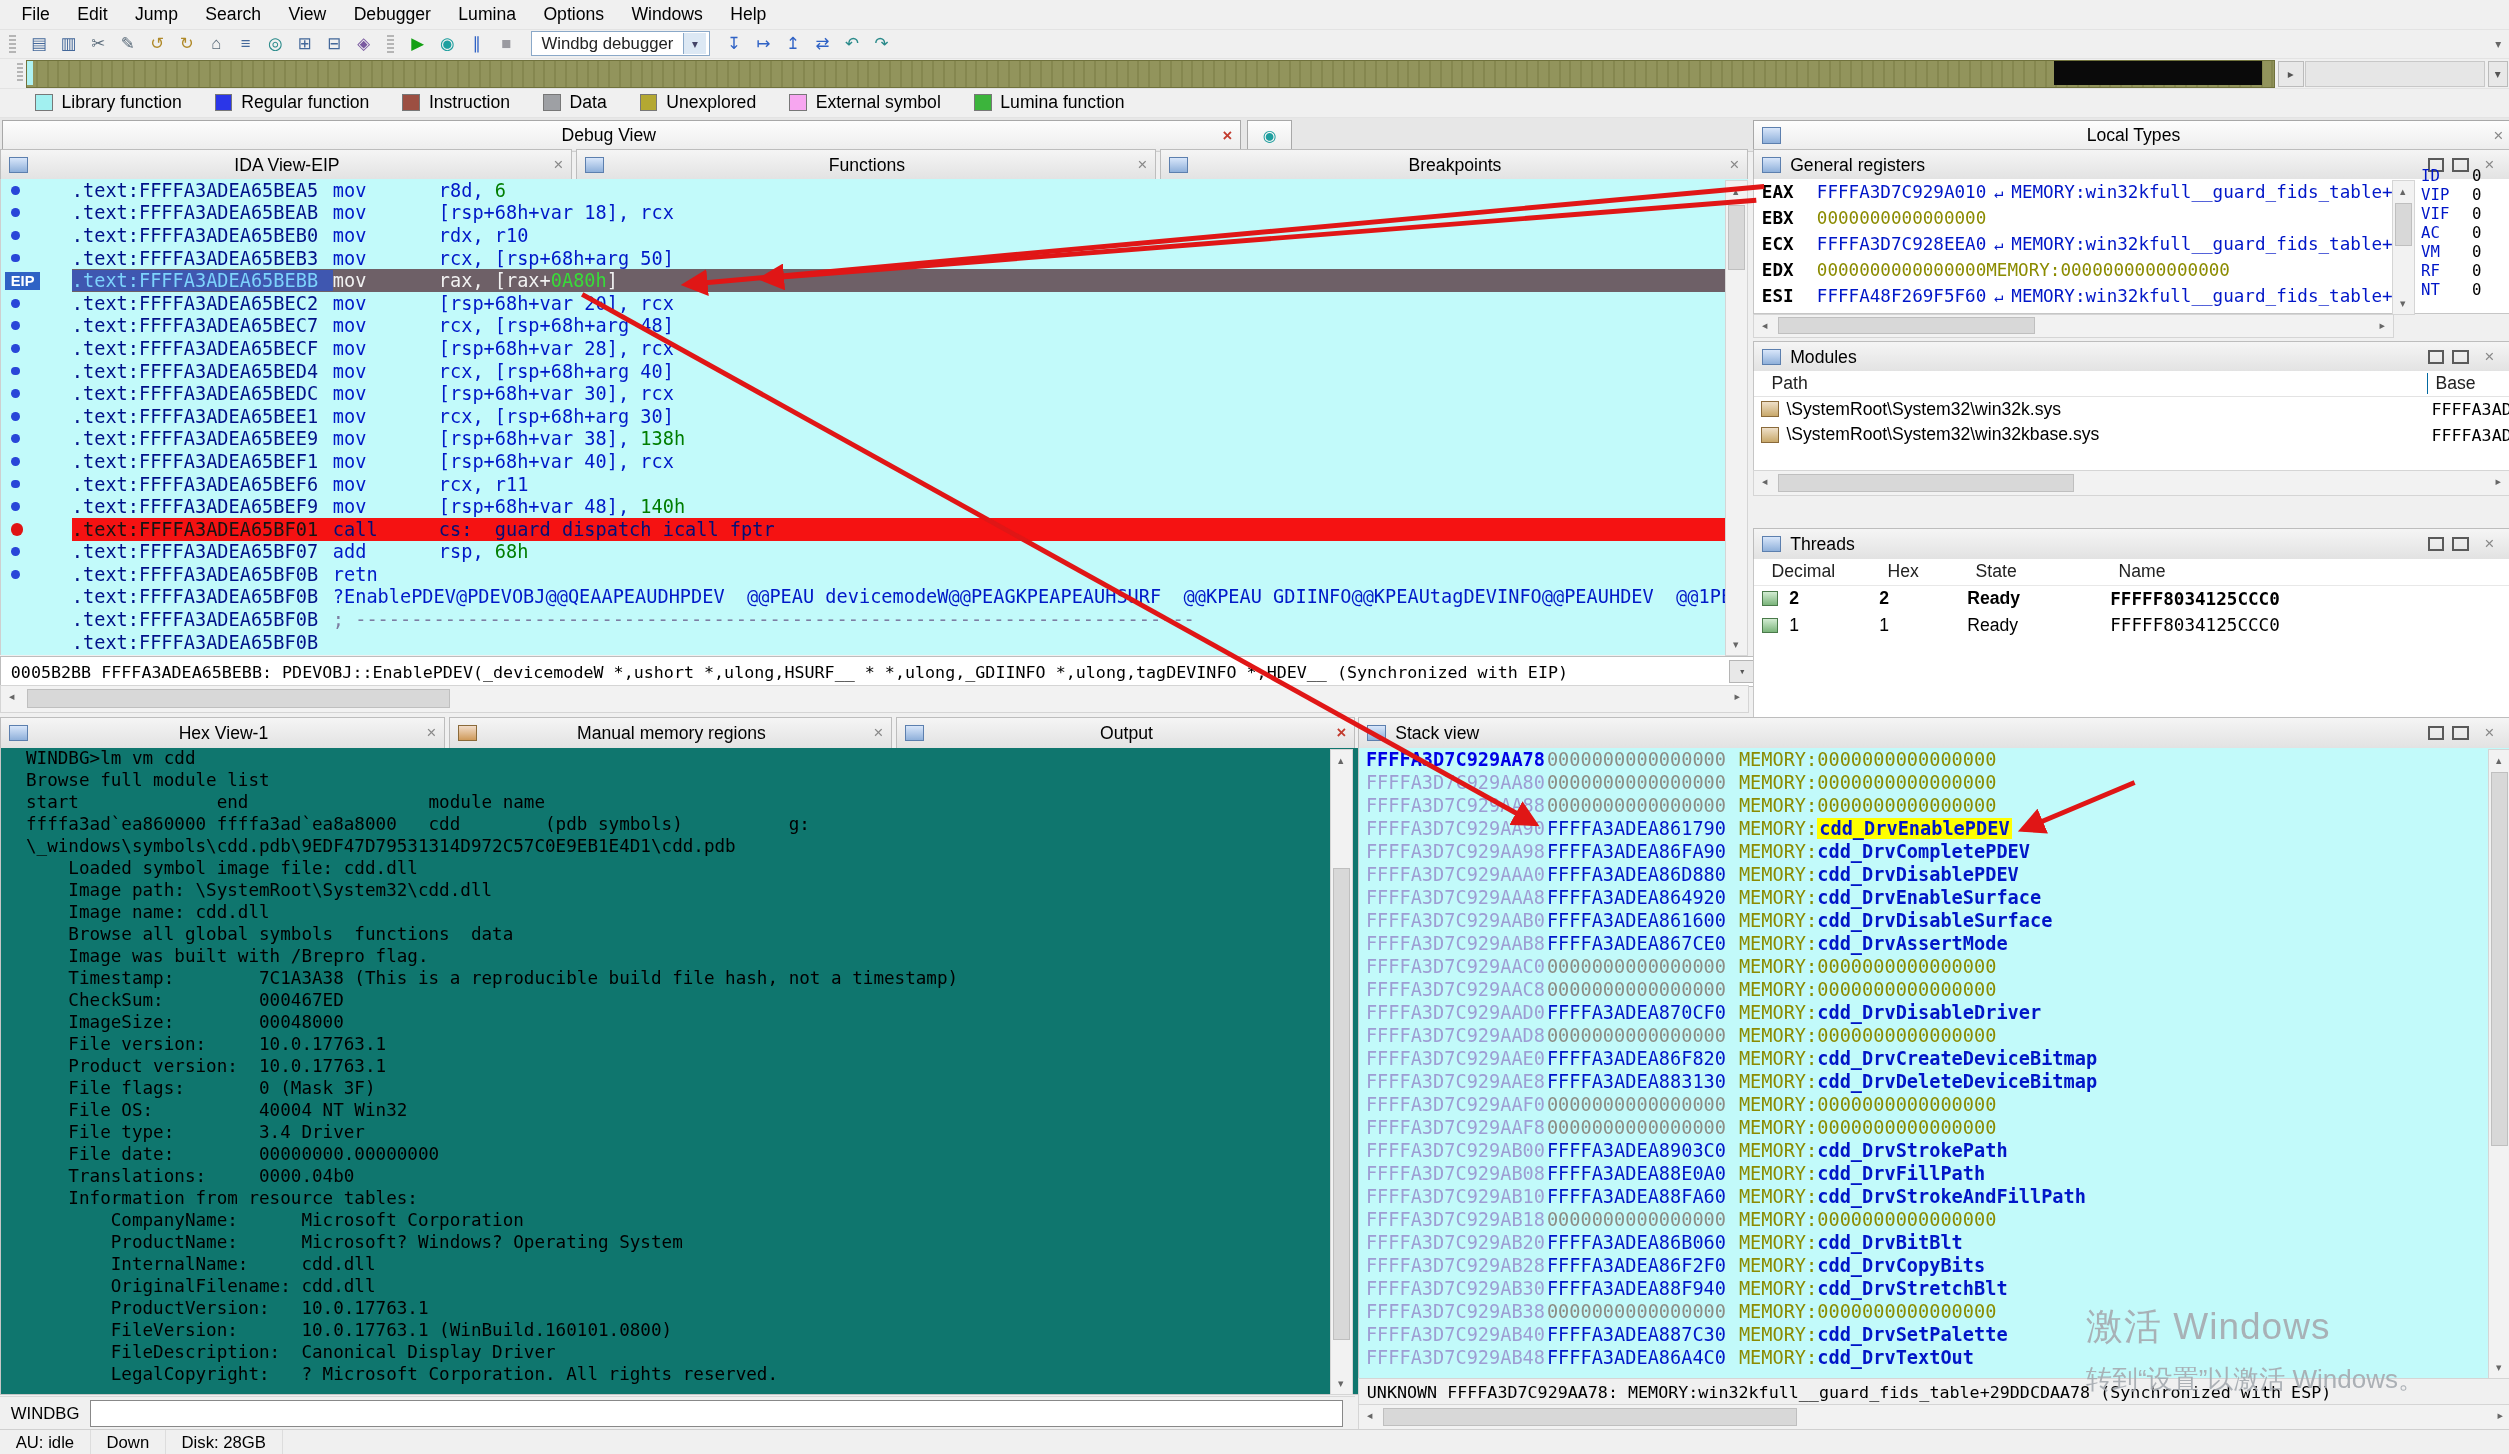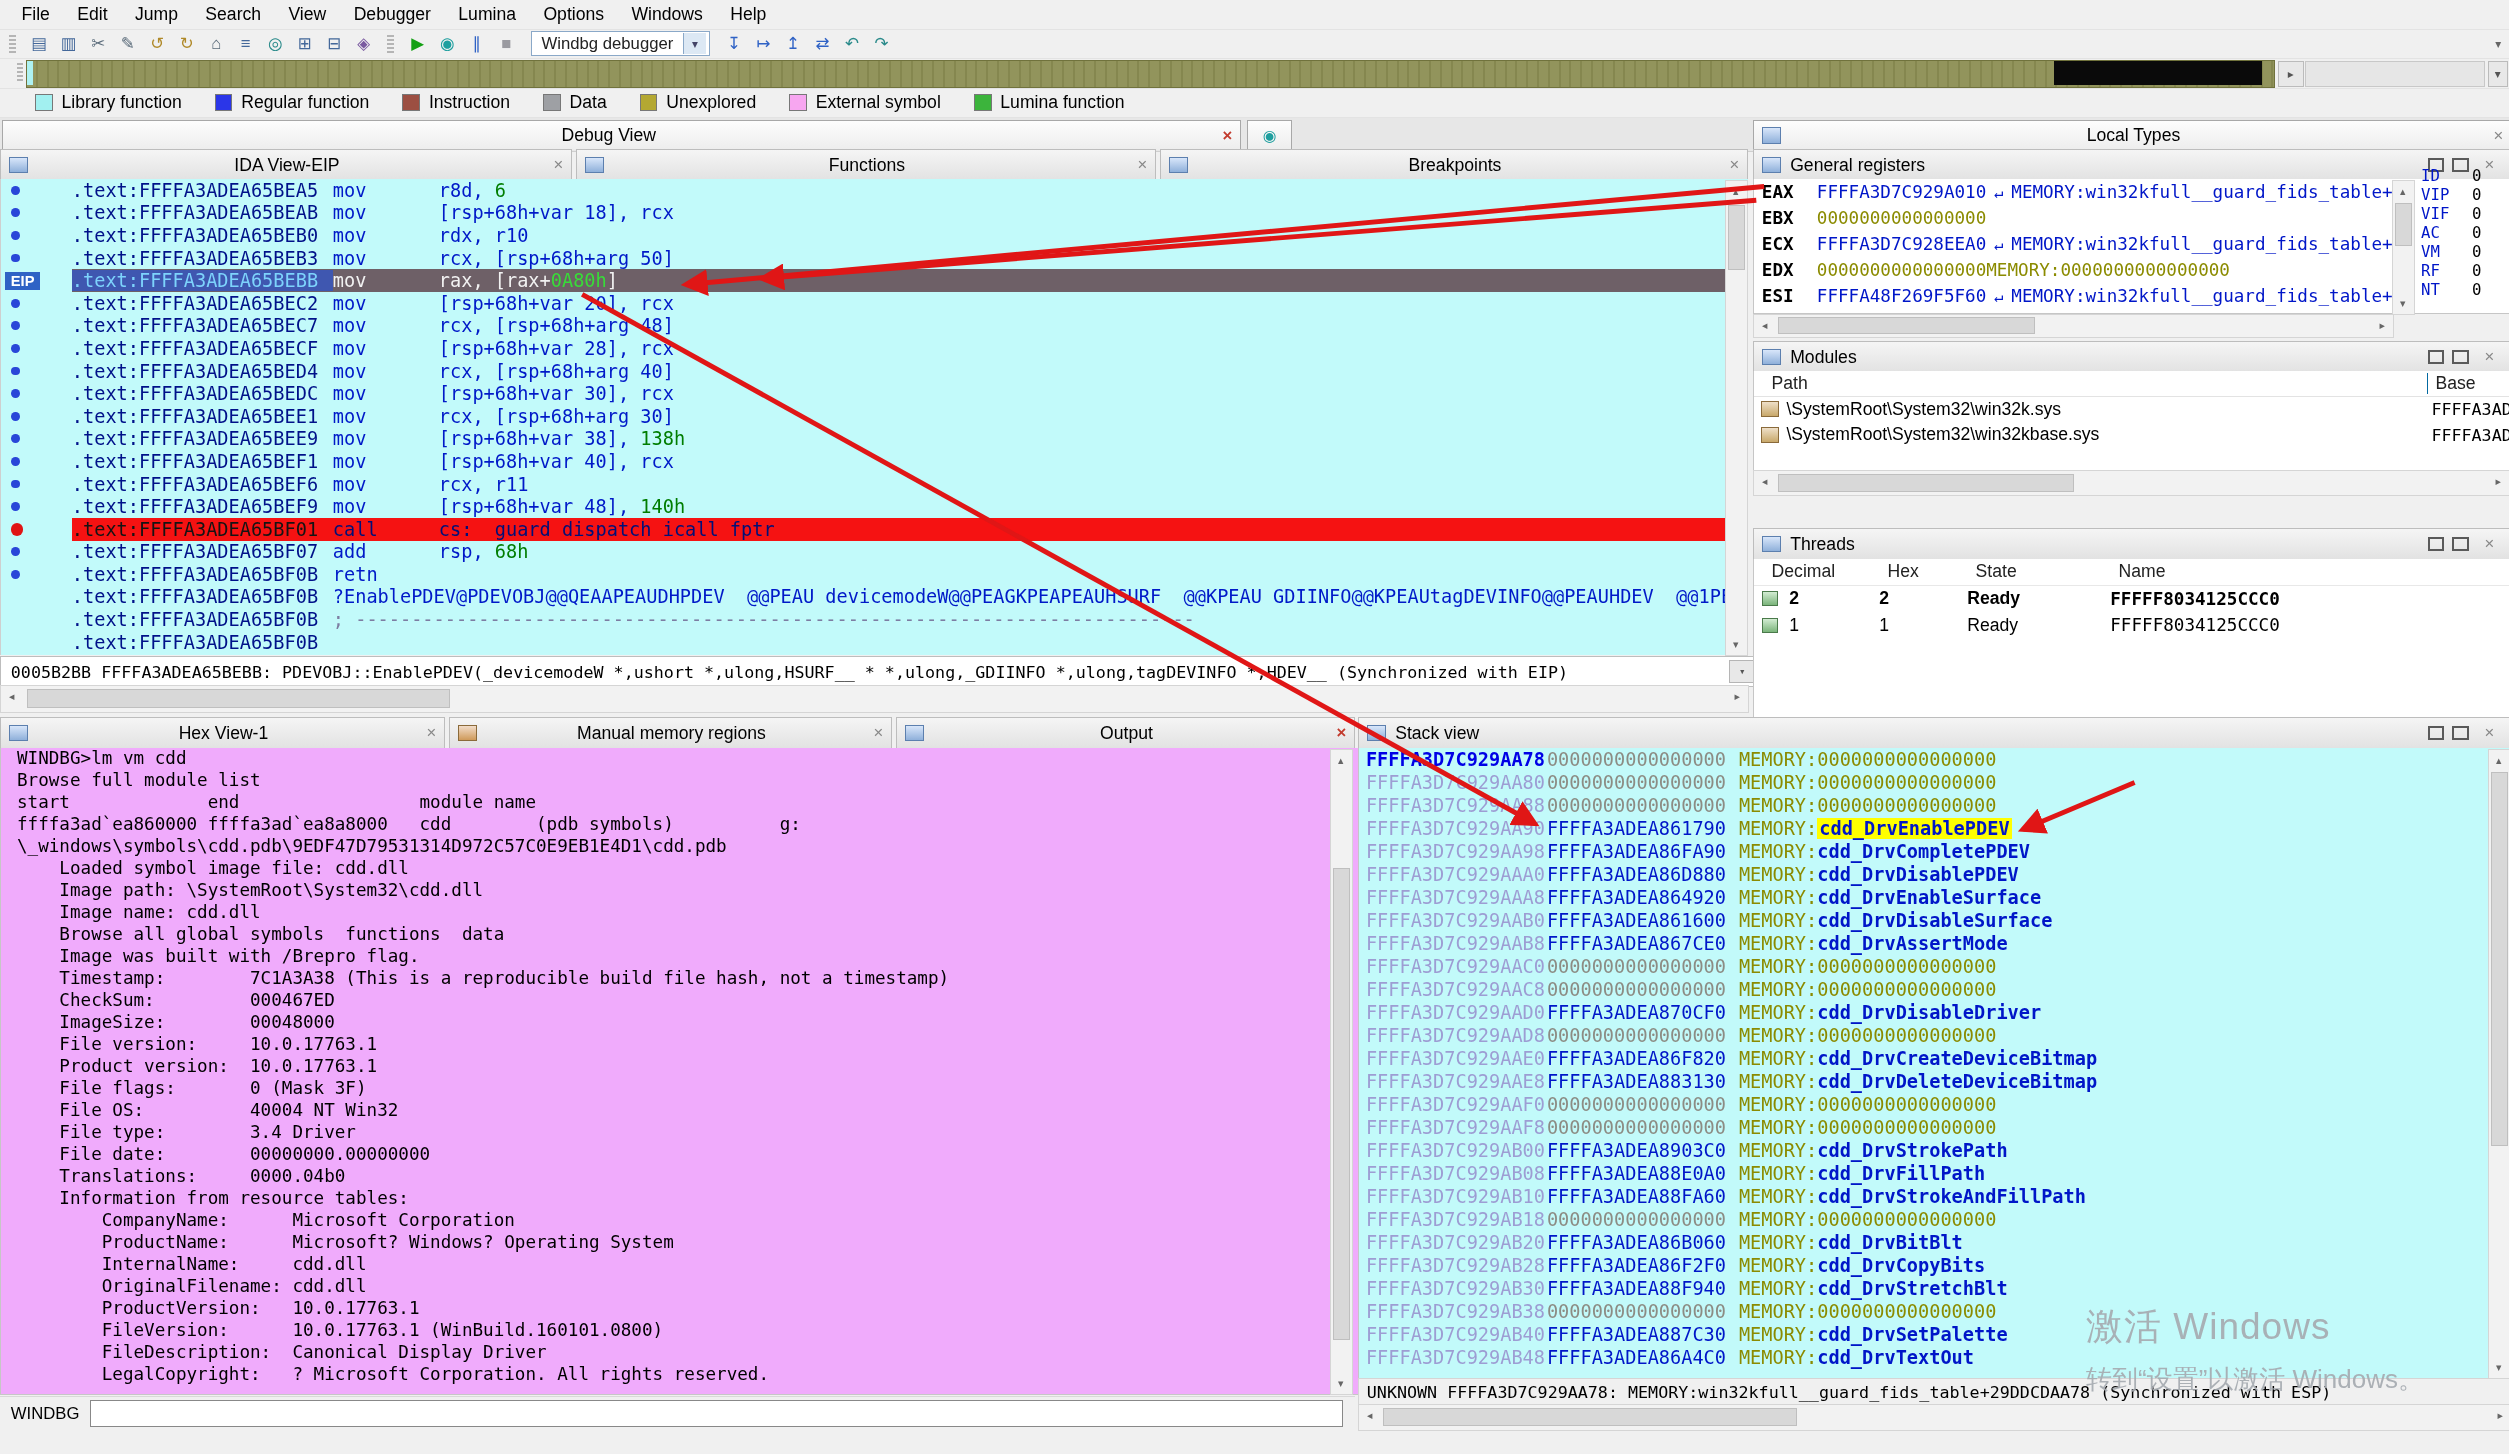--- a/index.html
+++ b/index.html
@@ -110,22 +110,22 @@
   #dis-vsb{left:1725px;top:180px;height:474px}
   #dis-hsb{left:0;top:685px;width:1747px;height:25.5px}
   #out-vsb{left:1330px;top:749px;height:644px}
   #reg-vsb{left:2392px;top:180px;height:133px}
   #reg-hsb{left:1753px;top:314px;width:639px;height:21.6px}
   #mod-hsb{left:1753px;top:470px;width:755px;height:23.5px}
   #stk-vsb{left:2488px;top:749px;height:628px}
   #stack-hsb{left:1358px;top:1404px;width:1152px;height:24.5px}
 
   
-  #output{position:absolute;left:0;top:748px;width:1353px;height:646px;background:#f0abfc;border:1px solid #c6c6c6;
-          border-top:none;overflow:hidden;padding-left:16px;font-family:"DejaVu Sans Mono","Liberation Mono",monospace;
+  #output{position:absolute;left:0;top:748px;width:1353px;height:646px;background:#0f766e;border:1px solid #c6c6c6;
+          border-top:none;overflow:hidden;padding-left:25px;font-family:"DejaVu Sans Mono","Liberation Mono",monospace;
           font-size:17.6px}
   .ol{height:22px;white-space:pre;overflow:hidden}
 
   #windbg-row{position:absolute;left:0;top:1396px;width:1355px;height:33px;display:flex;align-items:center;
               border-top:1px solid #d8d8d8;background:#f0f0f0}
   #windbg-label{font-size:16.7px;padding:0 10.8px}
   #windbg-input{width:1247px;height:23.5px;background:#fff;border:1px solid #888;font-size:16.7px;
                 font-family:"DejaVu Sans Mono","Liberation Mono",monospace}
 
   
@@ -595,20 +595,25 @@
   </div>
   <div id="stack-foot">
     <span>UNKNOWN FFFFA3D7C929AA78: MEMORY:win32kfull__guard_fids_table+29DDCDAA78 (Synchronized with ESP)</span>
   </div>
   <div class="hsb" id="stack-hsb">
     <span class="sba l">◂</span>
     <span class="sbt" style="left:23.5px;top:2.9px;width:412px;height:15.7px"></span>
     <span class="sba r">▸</span>
   </div>
 
+  <div id="statusbar">
+    <span class="sbseg">AU:  idle</span>
+    <span class="sbseg">Down</span>
+    <span class="sbseg">Disk: 28GB</span>
+  </div>
 
   <div id="wm">
     <div class="l1">激活 Windows</div>
     <div class="l2">转到“设置”以激活 Windows。</div>
   </div>
 
   <svg id="arrows" width="2509" height="1455" viewBox="0 0 2560 1484">
     <defs>
       <marker id="arr" viewBox="0 0 10 10" refX="8" refY="5" markerWidth="5.5" markerHeight="5.5" orient="auto-start-reverse">
         <path d="M0,0 L10,5 L0,10 z" fill="#e01616"></path>

